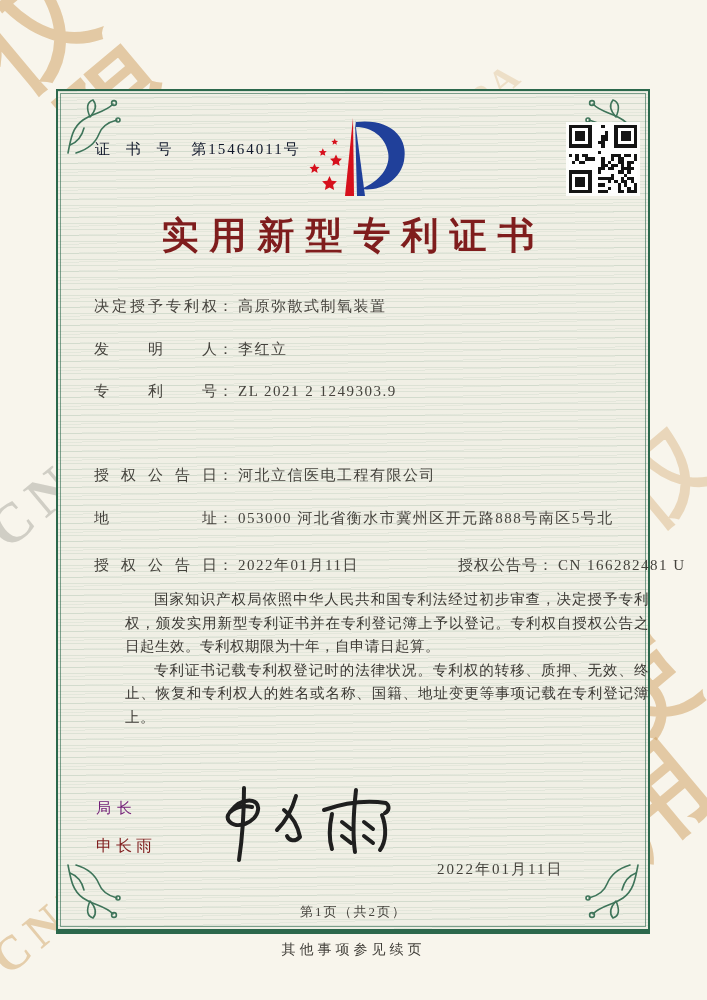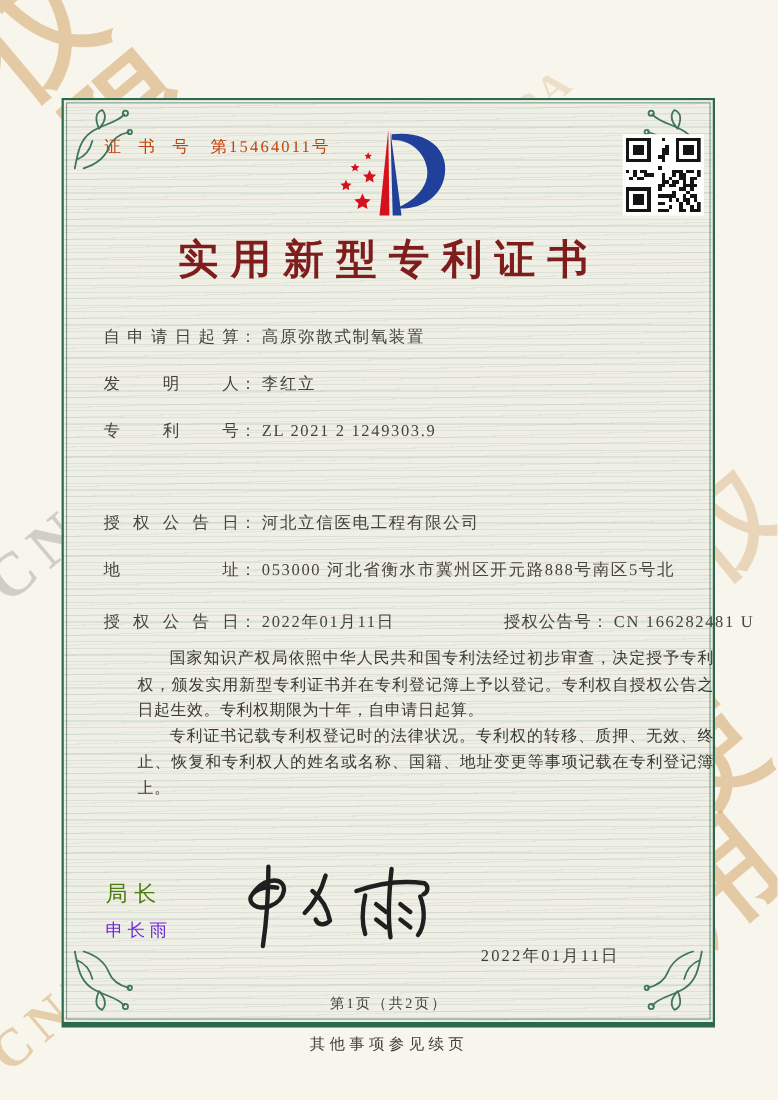--- a/index.html
+++ b/index.html
@@ -44,40 +44,40 @@
   }
   .corner { position:absolute; width:64px; height:64px; z-index:3; opacity:.9; }
   .corner svg { width:100%; height:100%; }
   .corner-tl { left:4px; top:4px; }
   .corner-tr { right:4px; top:4px; transform:scaleX(-1); }
   .corner-bl { left:4px; bottom:6px; transform:scaleY(-1); }
   .corner-br { right:4px; bottom:6px; transform:scale(-1,-1); }
 
   
   .abs { position:absolute; z-index:4; }
-  .cert-no { left:95px; top:124px; font-size:15px; letter-spacing:2px; color:#c2410c; }
+  .cert-no { left:95px; top:140px; font-size:15px; letter-spacing:2px; color:#0f172a; }
   .cert-no .lbl { letter-spacing:6px; margin-right:8px; }
   .logo { left:293px; top:110px; width:124px; height:97px; }
   .qr { left:566px; top:122px; width:74px; height:74px; background:#fdfdfb; padding:3px; }
   .qr svg { width:100%; height:100%; shape-rendering:crispEdges; }
   .title {
     left:0; right:0; top:211px; text-align:center;
     font-size:37px; font-weight:bold; letter-spacing:11px; color:#7f1d1d;
   }
   .field-row { left:94px; width:530px; height:22px; font-size:15px; color:#45433d; letter-spacing:1px; white-space:nowrap; }
   .row-label { display:inline-block; width:124px; text-align:justify; text-align-last:justify; vertical-align:top; }
   .row-colon { display:inline-block; margin-right:4px; }
   .row-value { letter-spacing:1.5px; }
   .pair2 { position:absolute; left:352px; top:0; }
   .pair2 .row-label2 { letter-spacing:1px;margin-left:12px; }
   .body-text { left:93px; top:588px; width:524px; font-size:14.5px; line-height:23.5px;
     color:#3b3934; letter-spacing:.5px; text-align:justify;margin-left:32px; }
   .body-text p { text-indent:2em; margin:0; }
-  .signer-title { left:96px; top:799px; font-size:20px; letter-spacing:6px; color:#4d7c0f; }
-  .signer-name  { left:96px; top:836px; font-size:16px; letter-spacing:4px; color:#6d28d9; }
+  .signer-title { left:96px; top:799px; font-size:15px; letter-spacing:6px; color:#701a75; }
+  .signer-name  { left:96px; top:836px; font-size:16px; letter-spacing:4px; color:#7f1d1d; }
   .signature { left:196px; top:782px; width:218px; height:84px; }
   .issue-date { left:437px; top:860px; font-size:15px; letter-spacing:2px; color:#413f39; }
   .page-indicator { left:0; right:0; top:903px; text-align:center; font-size:13px; letter-spacing:2px; color:#45433d; }
   .footer-note { left:0; right:0; top:941px; text-align:center; font-size:14px; letter-spacing:4px; color:#403e38; z-index:4; position:absolute; }
 </style>
 </head>
 <body>
 
 <div class="page">
 
@@ -266,21 +266,21 @@
           <rect x="18" y="20" width="1" height="1"></rect>
           <rect x="19" y="20" width="1" height="1"></rect>
           <rect x="20" y="20" width="1" height="1"></rect>
         </g>
     </svg>
   </div>
 
   <div class="abs title">实用新型专利证书</div>
 
   <div class="abs field-row" style="top:297px">
-    <span class="row-label">自申请日起算</span><span class="row-colon">：</span><span class="row-value">高原弥散式制氧装置</span>
+    <span class="row-label">决定授予专利权</span><span class="row-colon">：</span><span class="row-value">高原弥散式制氧装置</span>
   </div>
   <div class="abs field-row" style="top:340px">
     <span class="row-label">发明人</span><span class="row-colon">：</span><span class="row-value">李红立</span>
   </div>
   <div class="abs field-row" style="top:382px">
     <span class="row-label">专利号</span><span class="row-colon">：</span><span class="row-value">ZL 2021 2 1249303.9</span>
   </div>
   <div class="abs field-row" style="top:466px">
     <span class="row-label">授权公告日</span><span class="row-colon">：</span><span class="row-value">河北立信医电工程有限公司</span>
   </div>

